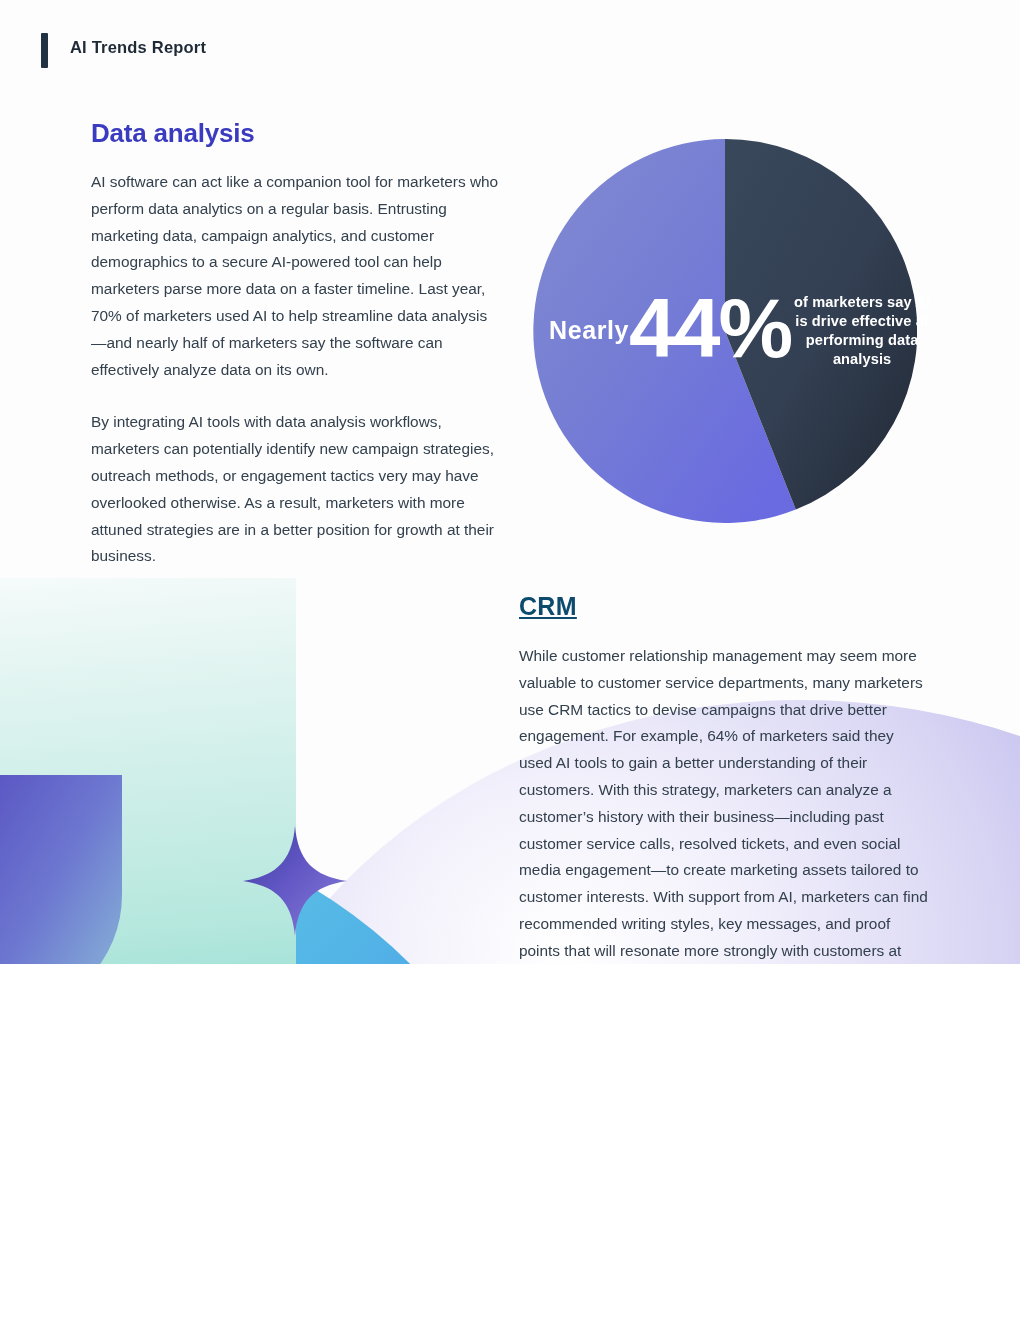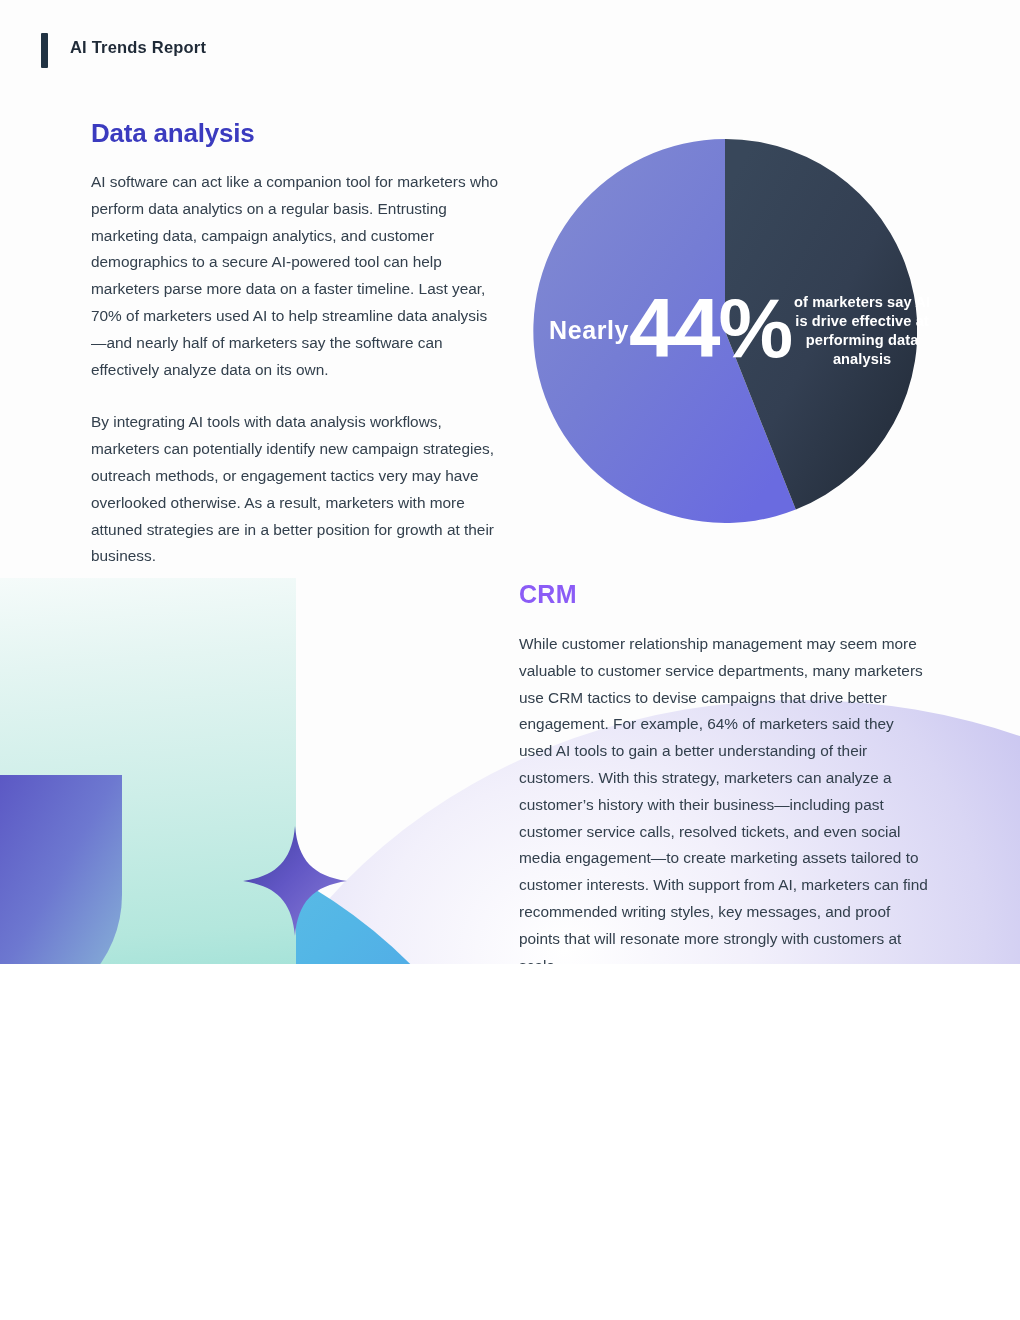--- a/index.html
+++ b/index.html
@@ -146,25 +146,26 @@
   }
 
   h2.section-heading {
     margin: 0 0 20px 0;
     font-size: 26px;
     font-weight: bold;
     color: #3b3bbf;
     letter-spacing: -0.2px;
   }
   h2.section-heading-crm {
-    margin: 0 0 22px 0;
+    margin: 12px 0 22px 0;
     font-size: 25px;
     font-weight: bold;
-    color: #8b5cf6;
+    color: #0c4a6e;
     letter-spacing: 0.3px;
+    text-decoration: underline;
   }
   p.body-text {
     margin: 0 0 26px 0;
     font-size: 15.4px;
     line-height: 26.8px;
     color: #33404d;
   }
   p.body-text:last-child { margin-bottom: 0; }
 
   

